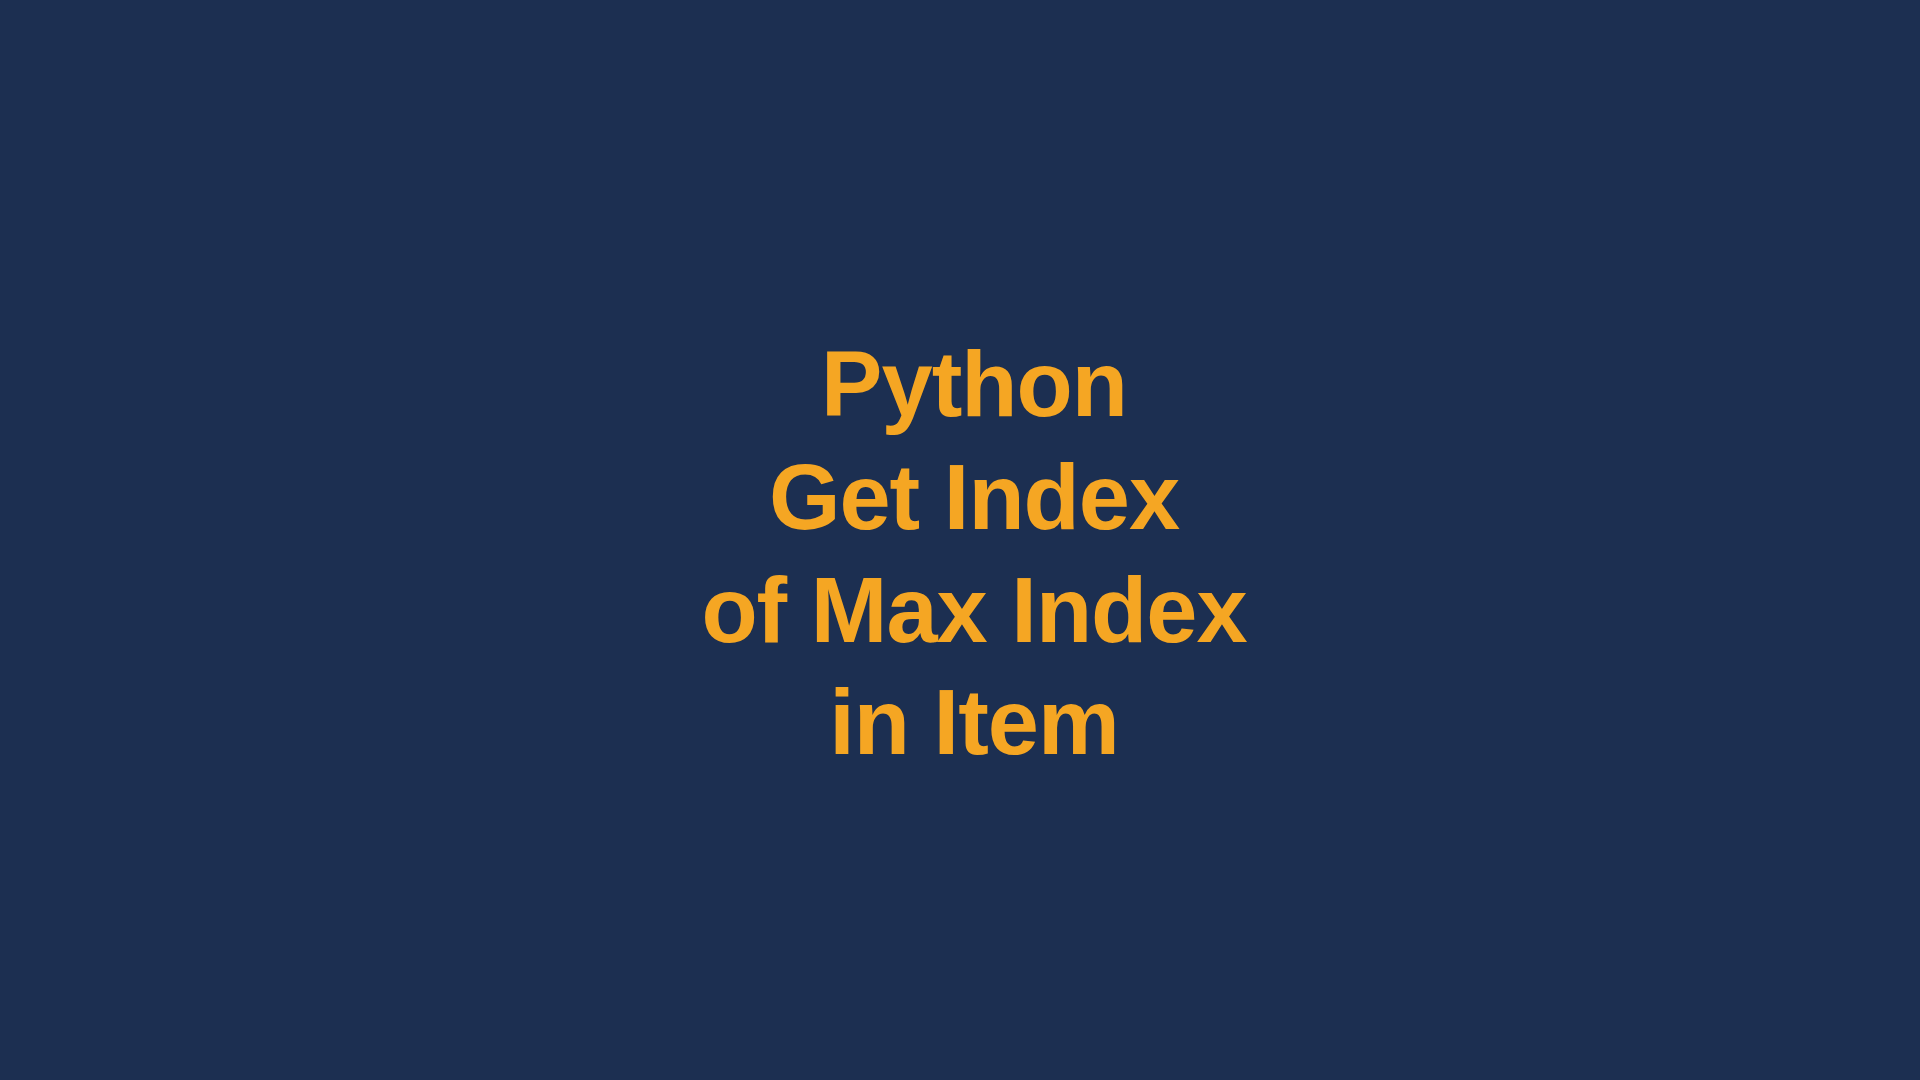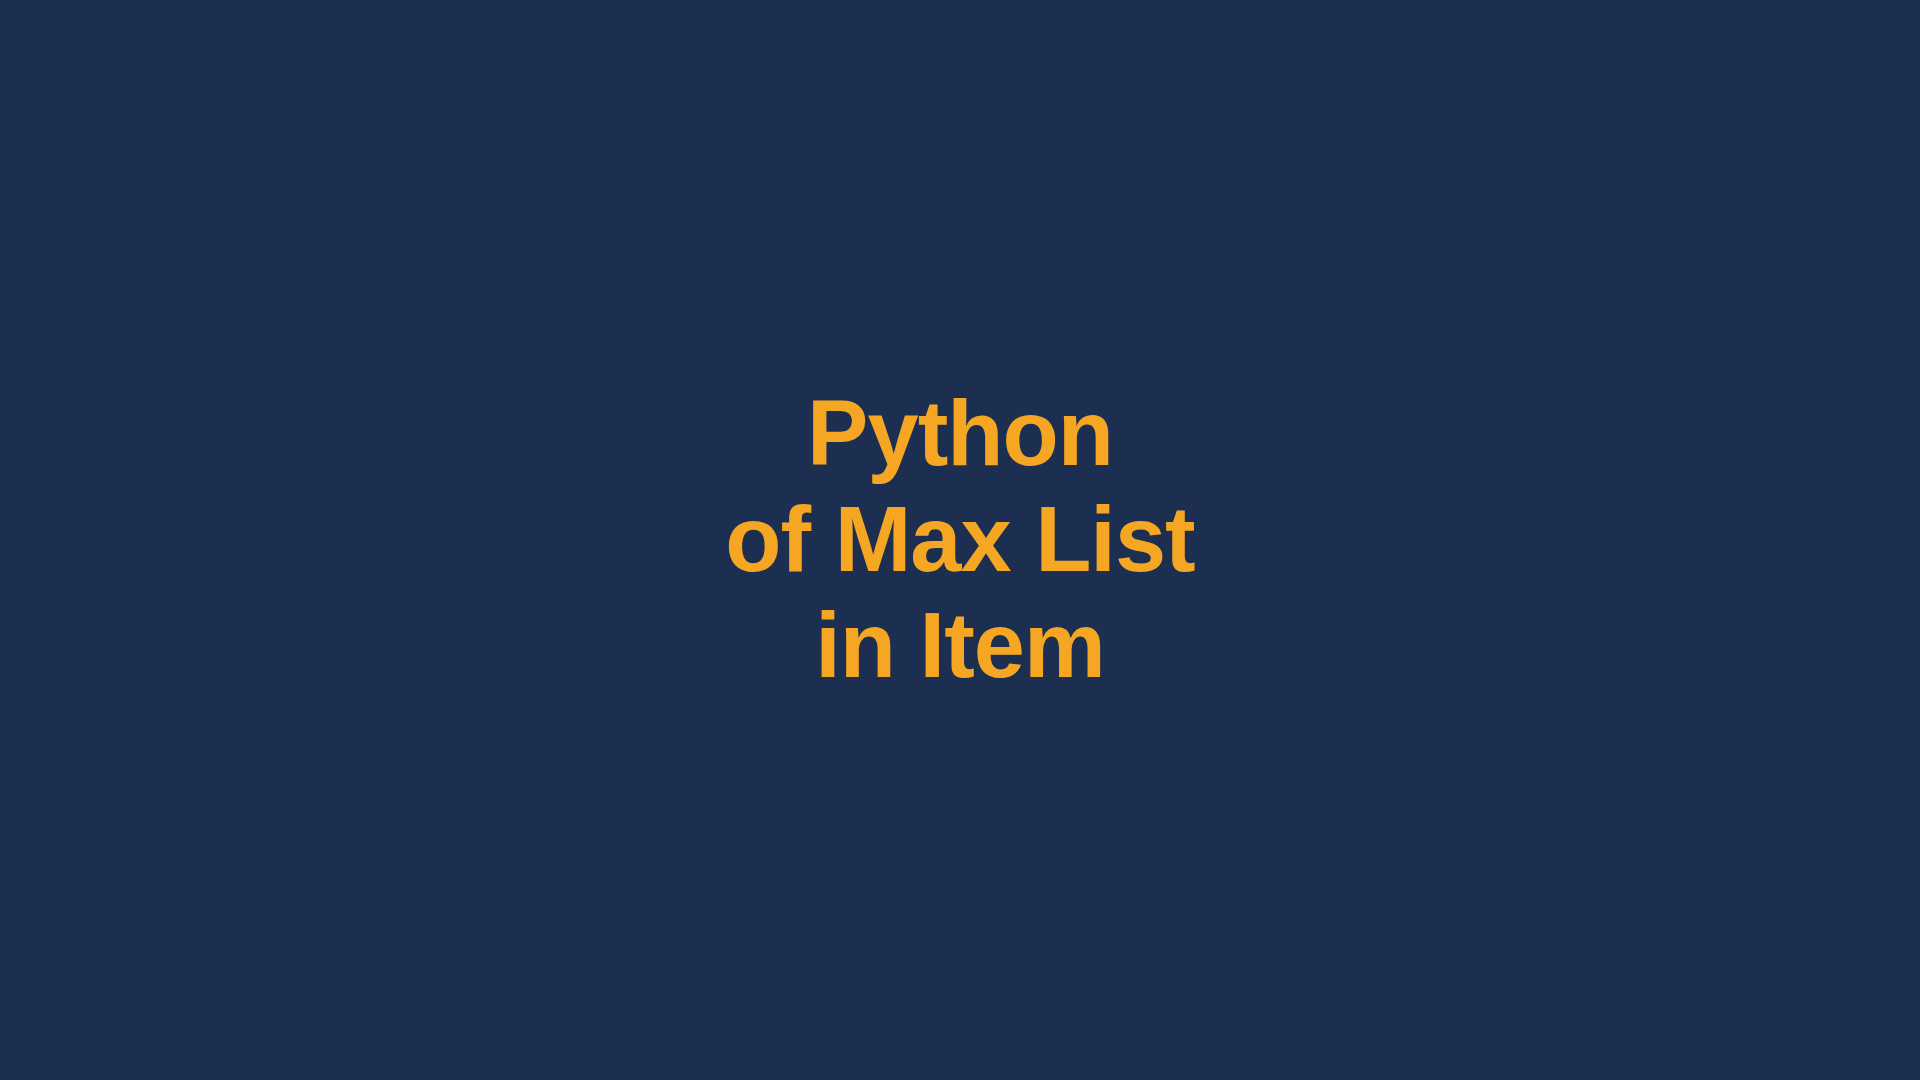--- a/index.html
+++ b/index.html
@@ -1,16 +1,16 @@
 <!DOCTYPE html>
 <html><head>
   <meta charset="utf-8">
   <style>
     * {
-      margin: 0;
+      margin: 7px;
       padding: 0;
       box-sizing: border-box;
     }
     body {
       width: 1920px;
       height: 1080px;
       background-color: #1c2f51;
       display: flex;
       align-items: center;
       justify-content: center;
@@ -26,15 +26,16 @@
       font-weight: 600;
       line-height: 1.15;
       letter-spacing: -1px;
     }
   </style>
 </head>
 <body>
 
 <div class="title-container">
   <div class="title-line">Python</div>
-  <div class="title-line">of Max List</div>
+  <div class="title-line">Get Index</div>
+  <div class="title-line">of Max Index</div>
   <div class="title-line">in Item</div>
 </div>
 
 </body></html>

